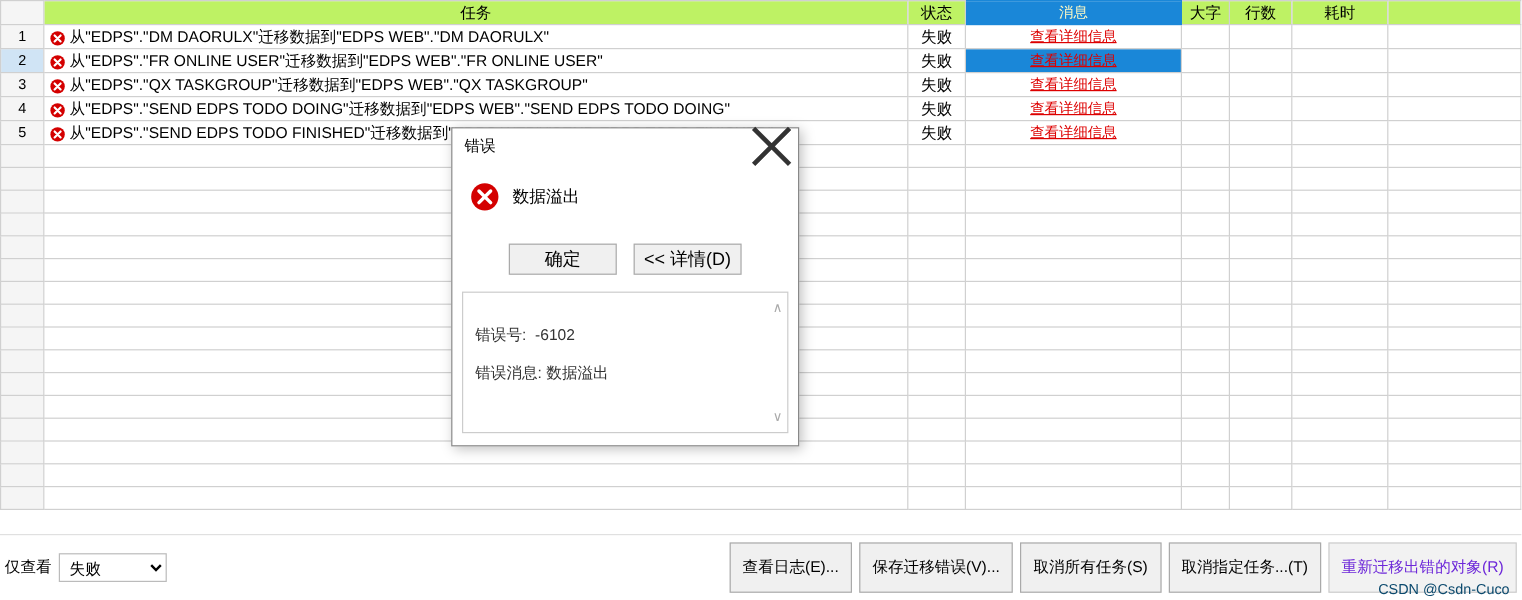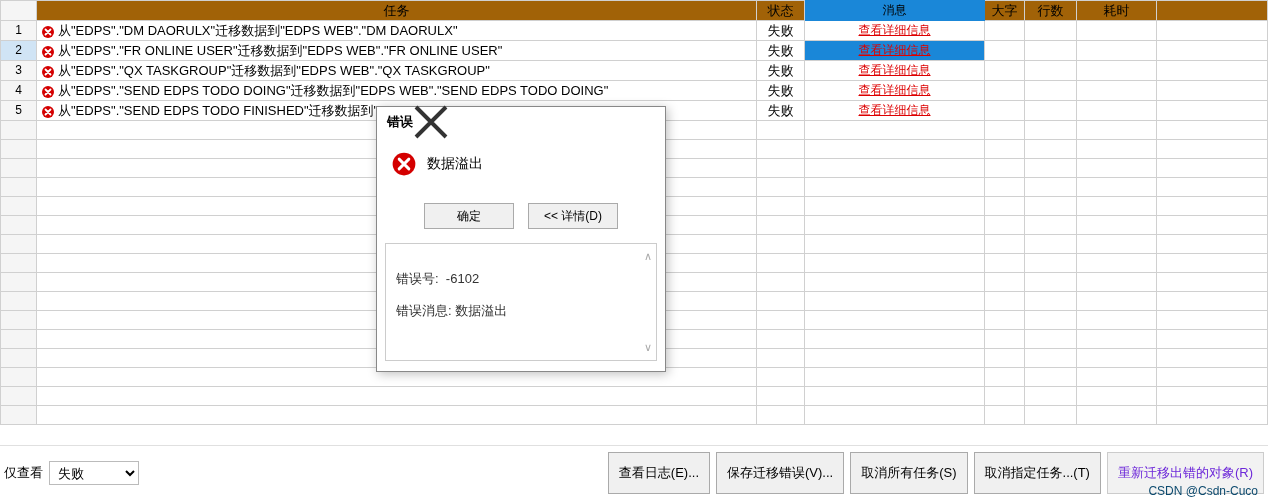--- a/index.html
+++ b/index.html
@@ -20,25 +20,25 @@
   border: 1px solid #d0d0d0;
   padding: 0 4px;
   height: 19px;
   line-height: 19px;
   overflow: hidden;
   white-space: nowrap;
   text-align: left;
   font-weight: normal;
 }
 th {
-  background: #a16207;
+  background: #bef264;
   text-align: center;
   font-size: 13px;
 }
-th.sel { background: #1a87d8; color: #000000; border: 1px solid #1a87d8; }
+th.sel { background: #1a87d8; color: #fef9c3; border: 1px solid #1a87d8; }
 .rownum { width: 36px; text-align: center; background: #f5f5f5; font-size: 12px; }
 .col-task { width: 720px; }
 .col-status { width: 48px; text-align: center; }
 .col-msg { width: 180px; text-align: center; font-size: 12px; }
 .col-font { width: 40px; }
 .col-rows { width: 52px; }
 .col-time { width: 80px; }
 td.msg-cell { color: #d00; text-decoration: underline; text-align: center; cursor: pointer; }
 tr.selected td.msg-cell { background: #1a87d8; }
 .xicon {
@@ -91,23 +91,23 @@
   top: 106px;
   width: 290px;
   background: #fff;
   border: 1px solid #888;
   box-shadow: 2px 2px 10px rgba(0,0,0,0.25);
   font-size: 13px;
 }
 .dialog-title {
   display: flex;
   align-items: center;
+  justify-content: space-between;
   height: 30px;
   padding: 0 4px 0 10px;
-  font-weight: bold;
 }
 .dialog-close {
   width: 36px; height: 24px;
   display: flex; align-items: center; justify-content: center;
   cursor: pointer;
 }
 .dialog-body {
   display: flex;
   align-items: center;
   gap: 10px;
@@ -118,21 +118,21 @@
   display: flex;
   justify-content: center;
   gap: 14px;
   padding: 6px 0 14px 0;
 }
 .dialog-btns button {
   height: 26px;
   width: 90px;
   border: 1px solid #aaa;
   background: #f0f0f0;
-  font-size: 12px;
+  font-size: 15px;
   cursor: pointer;
 }
 .dialog-detail {
   margin: 0 8px 10px 8px;
   border: 1px solid #ccc;
   padding: 26px 10px 40px 10px;
   min-height: 110px;
   font-size: 13px;
   color: #333;
   position: relative;

